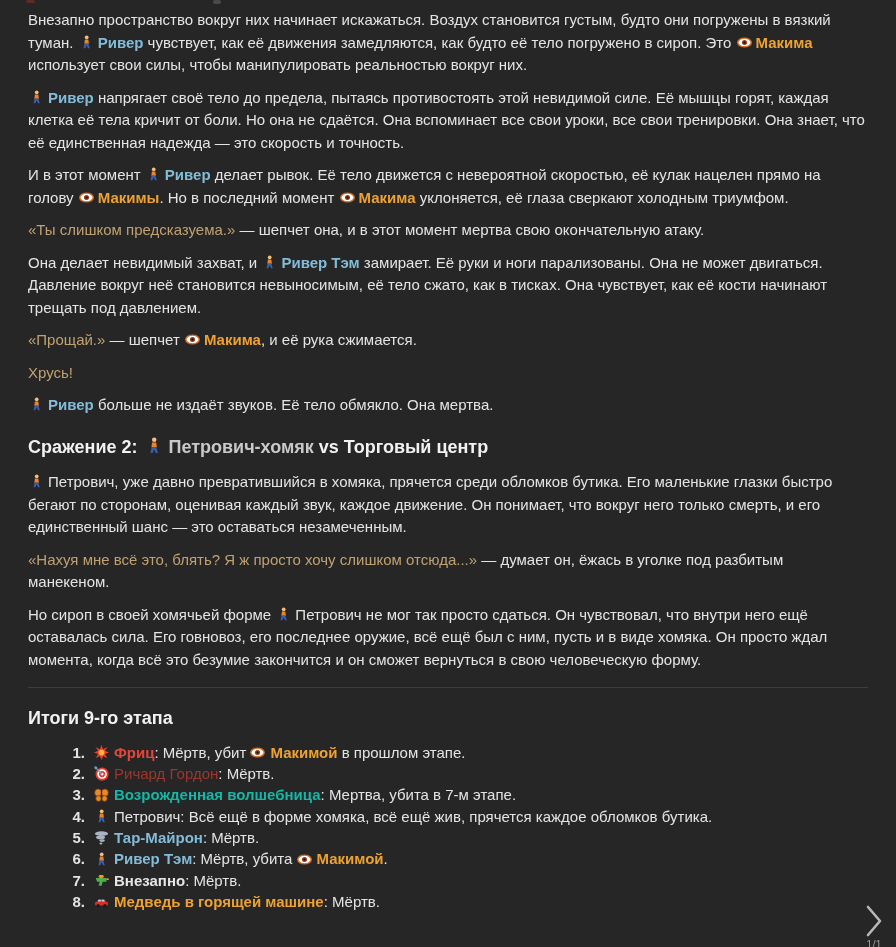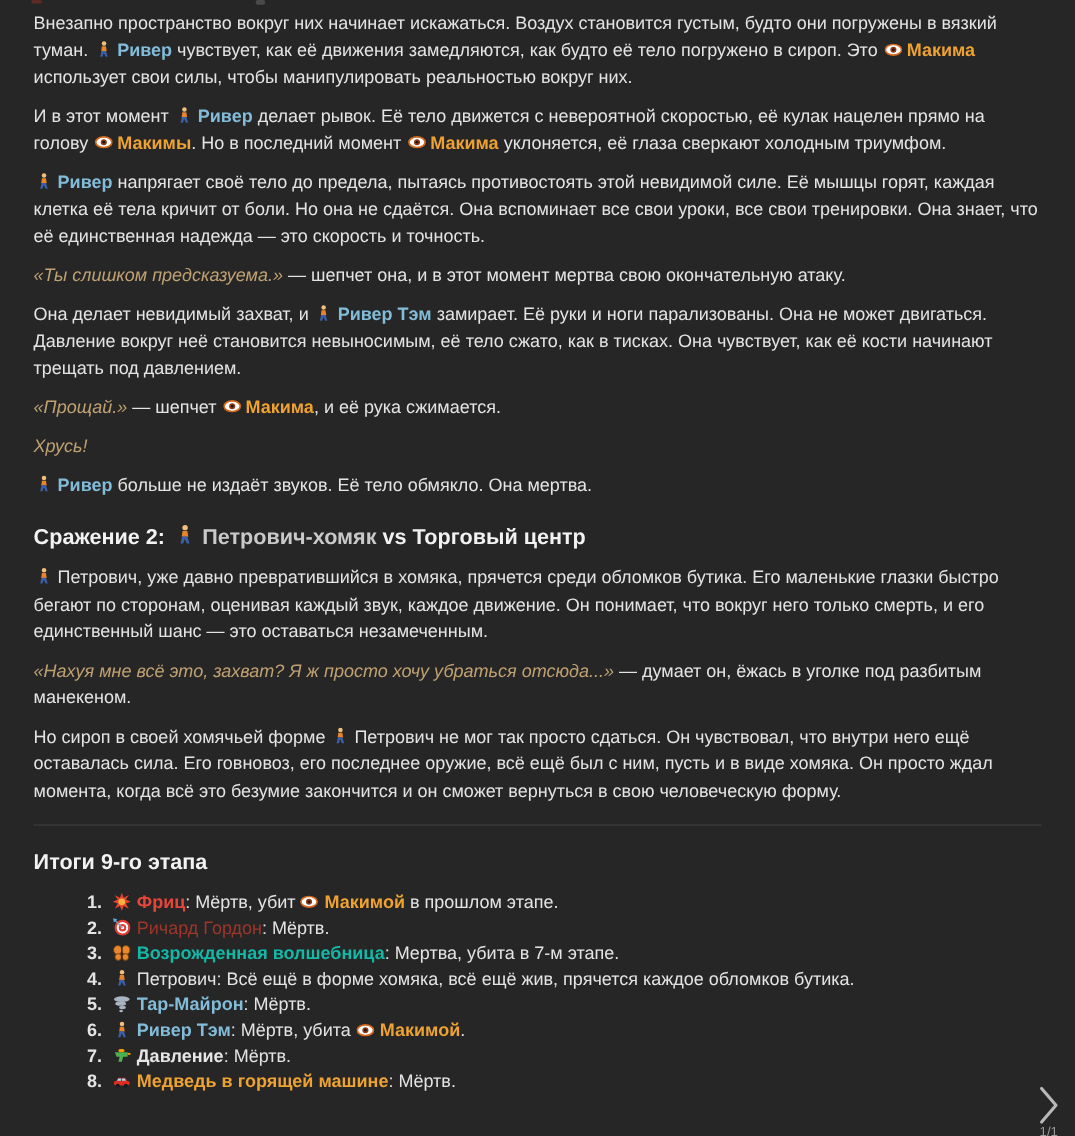--- a/index.html
+++ b/index.html
@@ -10,21 +10,21 @@
     font-family:"Liberation Sans","DejaVu Sans",sans-serif;
     font-size:15px;line-height:1.5;
   }
   #content{padding:9px 28px 0 28px}
   p{margin:0 0 10px 0}
   h2{font-size:18px;line-height:1.25;margin:19px 0 13px 0;color:#f2f2f2;font-weight:700}
   hr{border:none;border-top:1px solid #3d3d3d;margin:16px 0 13px 0}
   .char{font-weight:700}
   .char.thin{font-weight:400}
   .char.plain{font-weight:inherit;color:inherit}
-  .quote{font-style:italic;color:var(--quote,#c0a172)}
+  .quote{color:var(--quote,#c0a172)}
   .ic{display:inline-block;width:15px;height:15px;vertical-align:-2px;margin:0 4px 0 1px}
   .ic svg{width:15px;height:15px;display:block}
   h2 .ic{width:18px;height:18px;margin:0 6px 0 2px;vertical-align:-2px}
   h2 .ic svg{width:18px;height:18px}
   ol.results{list-style:none;margin:13px 0 0 0;padding:0 0 0 30px}
   ol.results li{display:flex;align-items:flex-start;line-height:1.36;margin:0 0 1px 0}
   .num{min-width:27px;text-align:right;padding-right:9px;font-weight:600;flex:none}
   .li-body{flex:1}
   .li-body .ic{margin:0 5px 0 0;vertical-align:-2.5px}
   .clip-top{position:absolute;top:0;left:0;width:100%;height:5px;overflow:hidden}
@@ -44,38 +44,38 @@
 <div id="content">
     <p><span>Внезапно пространство вокруг них начинает искажаться. Воздух становится густым, будто они погружены в вязкий туман. </span><span class="ic"><svg viewBox="0 0 16 16">
           <circle cx="8.2" cy="2.4" r="2" fill="#f2bf7e"></circle>
           <path d="M6.3 4.9h3.6l.7 4.3H5.7z" fill="#e8842b"></path>
           <path d="M6 9 4.8 14.2h2L8 10.8l1.6 3.4h1.9L9.9 9z" fill="#3c5fa9"></path>
         </svg></span><span class="char" style="color: rgb(130, 188, 216);">Ривер</span><span> чувствует, как её движения замедляются, как будто её тело погружено в сироп. Это </span><span class="ic"><svg viewBox="0 0 16 16">
           <ellipse cx="8" cy="8" rx="7.2" ry="4.7" fill="#fff" stroke="#d2691e" stroke-width="1.5"></ellipse>
           <circle cx="8" cy="8" r="2.7" fill="#8b3a1a"></circle>
           <circle cx="8" cy="8" r="1.2" fill="#2a130a"></circle>
         </svg></span><span class="char" style="color: rgb(237, 162, 50);">Макима</span><span> использует свои силы, чтобы манипулировать реальностью вокруг них.</span></p>
+    <p><span class="ic"><svg viewBox="0 0 16 16">
+          <circle cx="8.2" cy="2.4" r="2" fill="#f2bf7e"></circle>
+          <path d="M6.3 4.9h3.6l.7 4.3H5.7z" fill="#e8842b"></path>
+          <path d="M6 9 4.8 14.2h2L8 10.8l1.6 3.4h1.9L9.9 9z" fill="#3c5fa9"></path>
+        </svg></span><span class="char" style="color: rgb(130, 188, 216);">Ривер</span><span> напрягает своё тело до предела, пытаясь противостоять этой невидимой силе. Её мышцы горят, каждая клетка её тела кричит от боли. Но она не сдаётся. Она вспоминает все свои уроки, все свои тренировки. Она знает, что её единственная надежда — это скорость и точность.</span></p>
     <p><span>И в этот момент </span><span class="ic"><svg viewBox="0 0 16 16">
           <circle cx="8.2" cy="2.4" r="2" fill="#f2bf7e"></circle>
           <path d="M6.3 4.9h3.6l.7 4.3H5.7z" fill="#e8842b"></path>
           <path d="M6 9 4.8 14.2h2L8 10.8l1.6 3.4h1.9L9.9 9z" fill="#3c5fa9"></path>
         </svg></span><span class="char" style="color: rgb(130, 188, 216);">Ривер</span><span> делает рывок. Её тело движется с невероятной скоростью, её кулак нацелен прямо на голову </span><span class="ic"><svg viewBox="0 0 16 16">
           <ellipse cx="8" cy="8" rx="7.2" ry="4.7" fill="#fff" stroke="#d2691e" stroke-width="1.5"></ellipse>
           <circle cx="8" cy="8" r="2.7" fill="#8b3a1a"></circle>
           <circle cx="8" cy="8" r="1.2" fill="#2a130a"></circle>
         </svg></span><span class="char" style="color: rgb(237, 162, 50);">Макимы</span><span>. Но в последний момент </span><span class="ic"><svg viewBox="0 0 16 16">
           <ellipse cx="8" cy="8" rx="7.2" ry="4.7" fill="#fff" stroke="#d2691e" stroke-width="1.5"></ellipse>
           <circle cx="8" cy="8" r="2.7" fill="#8b3a1a"></circle>
           <circle cx="8" cy="8" r="1.2" fill="#2a130a"></circle>
         </svg></span><span class="char" style="color: rgb(237, 162, 50);">Макима</span><span> уклоняется, её глаза сверкают холодным триумфом.</span></p>
-    <p><span class="ic"><svg viewBox="0 0 16 16">
-          <circle cx="8.2" cy="2.4" r="2" fill="#f2bf7e"></circle>
-          <path d="M6.3 4.9h3.6l.7 4.3H5.7z" fill="#e8842b"></path>
-          <path d="M6 9 4.8 14.2h2L8 10.8l1.6 3.4h1.9L9.9 9z" fill="#3c5fa9"></path>
-        </svg></span><span class="char" style="color: rgb(130, 188, 216);">Ривер</span><span> напрягает своё тело до предела, пытаясь противостоять этой невидимой силе. Её мышцы горят, каждая клетка её тела кричит от боли. Но она не сдаётся. Она вспоминает все свои уроки, все свои тренировки. Она знает, что её единственная надежда — это скорость и точность.</span></p>
     <p><span class="quote">«Ты слишком предсказуема.»</span><span> — шепчет она, и в этот момент мертва свою окончательную атаку.</span></p>
     <p><span>Она делает невидимый захват, и </span><span class="ic"><svg viewBox="0 0 16 16">
           <circle cx="8.2" cy="2.4" r="2" fill="#f2bf7e"></circle>
           <path d="M6.3 4.9h3.6l.7 4.3H5.7z" fill="#e8842b"></path>
           <path d="M6 9 4.8 14.2h2L8 10.8l1.6 3.4h1.9L9.9 9z" fill="#3c5fa9"></path>
         </svg></span><span class="char" style="color: rgb(130, 188, 216);">Ривер Тэм</span><span> замирает. Её руки и ноги парализованы. Она не может двигаться. Давление вокруг неё становится невыносимым, её тело сжато, как в тисках. Она чувствует, как её кости начинают трещать под давлением.</span></p>
     <p><span class="quote">«Прощай.»</span><span> — шепчет </span><span class="ic"><svg viewBox="0 0 16 16">
           <ellipse cx="8" cy="8" rx="7.2" ry="4.7" fill="#fff" stroke="#d2691e" stroke-width="1.5"></ellipse>
           <circle cx="8" cy="8" r="2.7" fill="#8b3a1a"></circle>
           <circle cx="8" cy="8" r="1.2" fill="#2a130a"></circle>
@@ -89,21 +89,21 @@
     <h2><span>Сражение 2: </span><span class="ic"><svg viewBox="0 0 16 16">
           <circle cx="8.2" cy="2.4" r="2" fill="#f2bf7e"></circle>
           <path d="M6.3 4.9h3.6l.7 4.3H5.7z" fill="#e8842b"></path>
           <path d="M6 9 4.8 14.2h2L8 10.8l1.6 3.4h1.9L9.9 9z" fill="#3c5fa9"></path>
         </svg></span><span class="char" style="color: rgb(201, 201, 201);">Петрович-хомяк</span><span> vs Торговый центр</span></h2>
     <p><span class="ic"><svg viewBox="0 0 16 16">
           <circle cx="8.2" cy="2.4" r="2" fill="#f2bf7e"></circle>
           <path d="M6.3 4.9h3.6l.7 4.3H5.7z" fill="#e8842b"></path>
           <path d="M6 9 4.8 14.2h2L8 10.8l1.6 3.4h1.9L9.9 9z" fill="#3c5fa9"></path>
         </svg></span><span class="char plain">Петрович</span><span>, уже давно превратившийся в хомяка, прячется среди обломков бутика. Его маленькие глазки быстро бегают по сторонам, оценивая каждый звук, каждое движение. Он понимает, что вокруг него только смерть, и его единственный шанс — это оставаться незамеченным.</span></p>
-    <p><span class="quote">«Нахуя мне всё это, захват? Я ж просто хочу убраться отсюда...»</span><span> — думает он, ёжась в уголке под разбитым манекеном.</span></p>
+    <p><span class="quote">«Нахуя мне всё это, блять? Я ж просто хочу слишком отсюда...»</span><span> — думает он, ёжась в уголке под разбитым манекеном.</span></p>
     <p><span>Но сироп в своей хомячьей форме </span><span class="ic"><svg viewBox="0 0 16 16">
           <circle cx="8.2" cy="2.4" r="2" fill="#f2bf7e"></circle>
           <path d="M6.3 4.9h3.6l.7 4.3H5.7z" fill="#e8842b"></path>
           <path d="M6 9 4.8 14.2h2L8 10.8l1.6 3.4h1.9L9.9 9z" fill="#3c5fa9"></path>
         </svg></span><span class="char plain">Петрович</span><span> не мог так просто сдаться. Он чувствовал, что внутри него ещё оставалась сила. Его говновоз, его последнее оружие, всё ещё был с ним, пусть и в виде хомяка. Он просто ждал момента, когда всё это безумие закончится и он сможет вернуться в свою человеческую форму.</span></p>
     <hr>
     <h2><span>Итоги 9-го этапа</span></h2>
     <ol class="results">
       <li>
         <span class="num">1.</span>
@@ -169,21 +169,21 @@
               <circle cx="8" cy="8" r="2.7" fill="#8b3a1a"></circle>
               <circle cx="8" cy="8" r="1.2" fill="#2a130a"></circle>
             </svg></span><span class="char" style="color: rgb(237, 162, 50);">Макимой</span><span>.</span></span>
       </li>
       <li>
         <span class="num">7.</span>
         <span class="li-body"><span class="ic"><svg viewBox="0 0 16 16">
               <rect x="5" y="2.2" width="5.4" height="3" rx="1.5" fill="#ff9800"></rect>
               <path d="M1.8 5.2h11.4v4H9.2l-1.1 4.4H4.9l1.2-4.4H3.4z" fill="#4caf50"></path>
               <rect x="13.2" y="5.8" width="2.6" height="1.7" fill="#ff9800"></rect>
-            </svg></span><span class="char" style="color: rgb(230, 230, 230);">Давление</span><span>: Мёртв.</span></span>
+            </svg></span><span class="char" style="color: rgb(230, 230, 230);">Внезапно</span><span>: Мёртв.</span></span>
       </li>
       <li>
         <span class="num">8.</span>
         <span class="li-body"><span class="ic"><svg viewBox="0 0 16 16">
               <path d="M3 7.2 4.5 4.4h7L13 7.2z" fill="#a32b23"></path>
               <path d="M4.9 5h2.4v2.1H3.8zM8.1 5h2.5l1.1 2.1H8.1z" fill="#b8d8e8"></path>
               <rect x="1" y="7.2" width="14" height="4" rx="1.6" fill="#dd2e24"></rect>
               <circle cx="4.4" cy="11.6" r="1.9" fill="#1c1c1c"></circle>
               <circle cx="11.6" cy="11.6" r="1.9" fill="#1c1c1c"></circle>
             </svg></span><span class="char" style="color: rgb(237, 162, 50);">Медведь в горящей машине</span><span>: Мёртв.</span></span>

